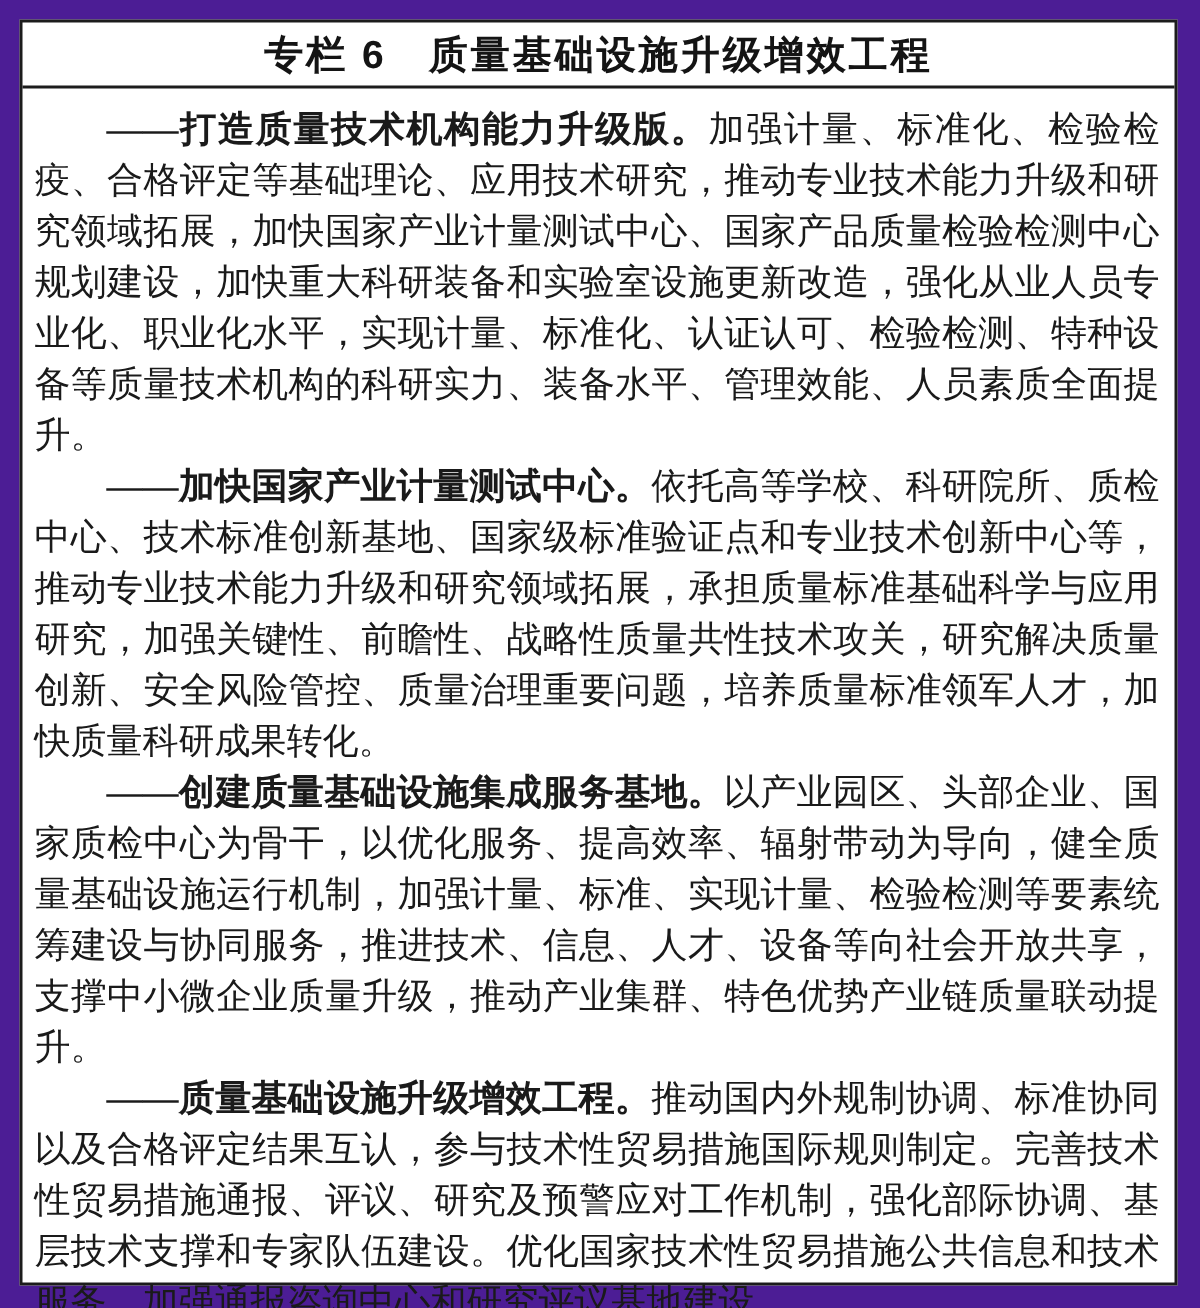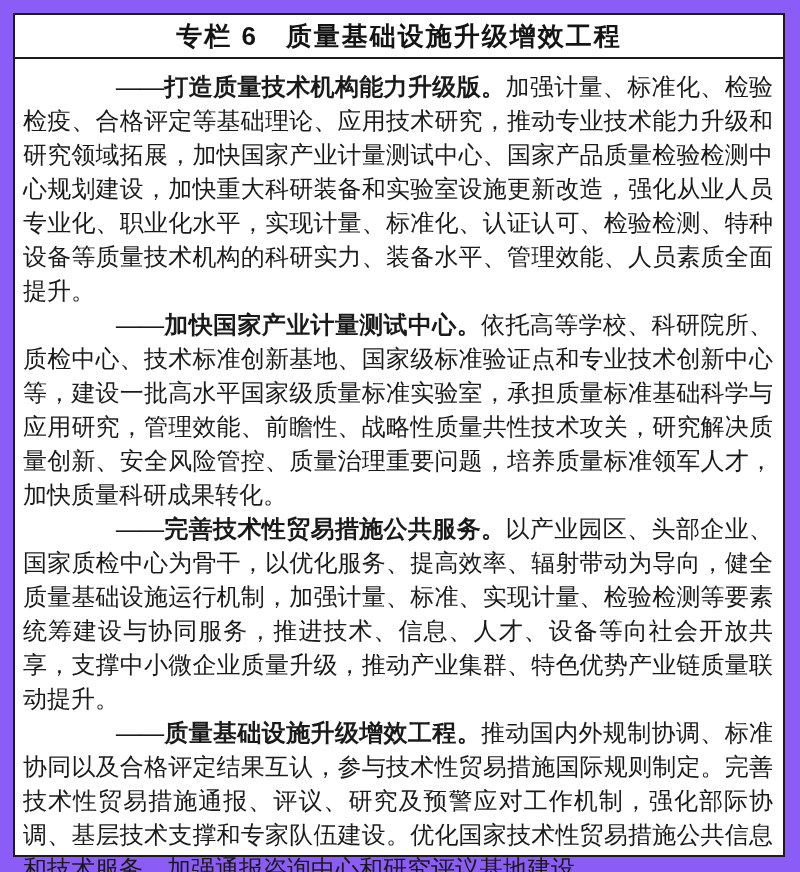--- a/index.html
+++ b/index.html
@@ -8,21 +8,21 @@
     width: 800px;
     height: 872px;
     background: #ffffff;
     overflow: hidden;
     font-family: "Liberation Serif", "DejaVu Serif", serif;
   }
   .page {
     position: relative;
     width: 800px;
     height: 872px;
-    background: #8b5cf6;
+    background: #4c1d95;
   }
   .panel {
     position: absolute;
     left: 13px;
     top: 13px;
     width: 768px;
     height: 840px;
     border: 2px solid #1c1c1c;
     background: #ffffff;
     box-sizing: content-box;
@@ -47,31 +47,30 @@
     text-align: justify;
     text-justify: inter-ideograph;
     color: #1a1a1a;
   }
   .para {
     margin: 0;
     text-indent: 2em;
   }
   .lead {
     font-weight: bold;
-    margin-left: 45px;
   }
 </style>
 </head>
 <body>
 
 <div class="page">
   <div class="panel">
     <div class="panel-title">
       <span>专栏 6　质量基础设施升级增效工程</span>
     </div>
     <div class="panel-body">
       <p class="para"><span class="lead">——打造质量技术机构能力升级版。</span><span>加强计量、标准化、检验检疫、合格评定等基础理论、应用技术研究，推动专业技术能力升级和研究领域拓展，加快国家产业计量测试中心、国家产品质量检验检测中心规划建设，加快重大科研装备和实验室设施更新改造，强化从业人员专业化、职业化水平，实现计量、标准化、认证认可、检验检测、特种设备等质量技术机构的科研实力、装备水平、管理效能、人员素质全面提升。</span></p>
-      <p class="para"><span class="lead">——加快国家产业计量测试中心。</span><span>依托高等学校、科研院所、质检中心、技术标准创新基地、国家级标准验证点和专业技术创新中心等，建设一批高水平国家级质量标准实验室，承担质量标准基础科学与应用研究，管理效能、前瞻性、战略性质量共性技术攻关，研究解决质量创新、安全风险管控、质量治理重要问题，培养质量标准领军人才，加快质量科研成果转化。</span></p>
-      <p class="para"><span class="lead">——完善技术性贸易措施公共服务。</span><span>以产业园区、头部企业、国家质检中心为骨干，以优化服务、提高效率、辐射带动为导向，健全质量基础设施运行机制，加强计量、标准、实现计量、检验检测等要素统筹建设与协同服务，推进技术、信息、人才、设备等向社会开放共享，支撑中小微企业质量升级，推动产业集群、特色优势产业链质量联动提升。</span></p>
+      <p class="para"><span class="lead">——加快国家产业计量测试中心。</span><span>依托高等学校、科研院所、质检中心、技术标准创新基地、国家级标准验证点和专业技术创新中心等，推动专业技术能力升级和研究领域拓展，承担质量标准基础科学与应用研究，加强关键性、前瞻性、战略性质量共性技术攻关，研究解决质量创新、安全风险管控、质量治理重要问题，培养质量标准领军人才，加快质量科研成果转化。</span></p>
+      <p class="para"><span class="lead">——创建质量基础设施集成服务基地。</span><span>以产业园区、头部企业、国家质检中心为骨干，以优化服务、提高效率、辐射带动为导向，健全质量基础设施运行机制，加强计量、标准、实现计量、检验检测等要素统筹建设与协同服务，推进技术、信息、人才、设备等向社会开放共享，支撑中小微企业质量升级，推动产业集群、特色优势产业链质量联动提升。</span></p>
       <p class="para"><span class="lead">——质量基础设施升级增效工程。</span><span>推动国内外规制协调、标准协同以及合格评定结果互认，参与技术性贸易措施国际规则制定。完善技术性贸易措施通报、评议、研究及预警应对工作机制，强化部际协调、基层技术支撑和专家队伍建设。优化国家技术性贸易措施公共信息和技术服务，加强通报咨询中心和研究评议基地建设。</span></p>
     </div>
   </div>
 </div>
 
 </body></html>

